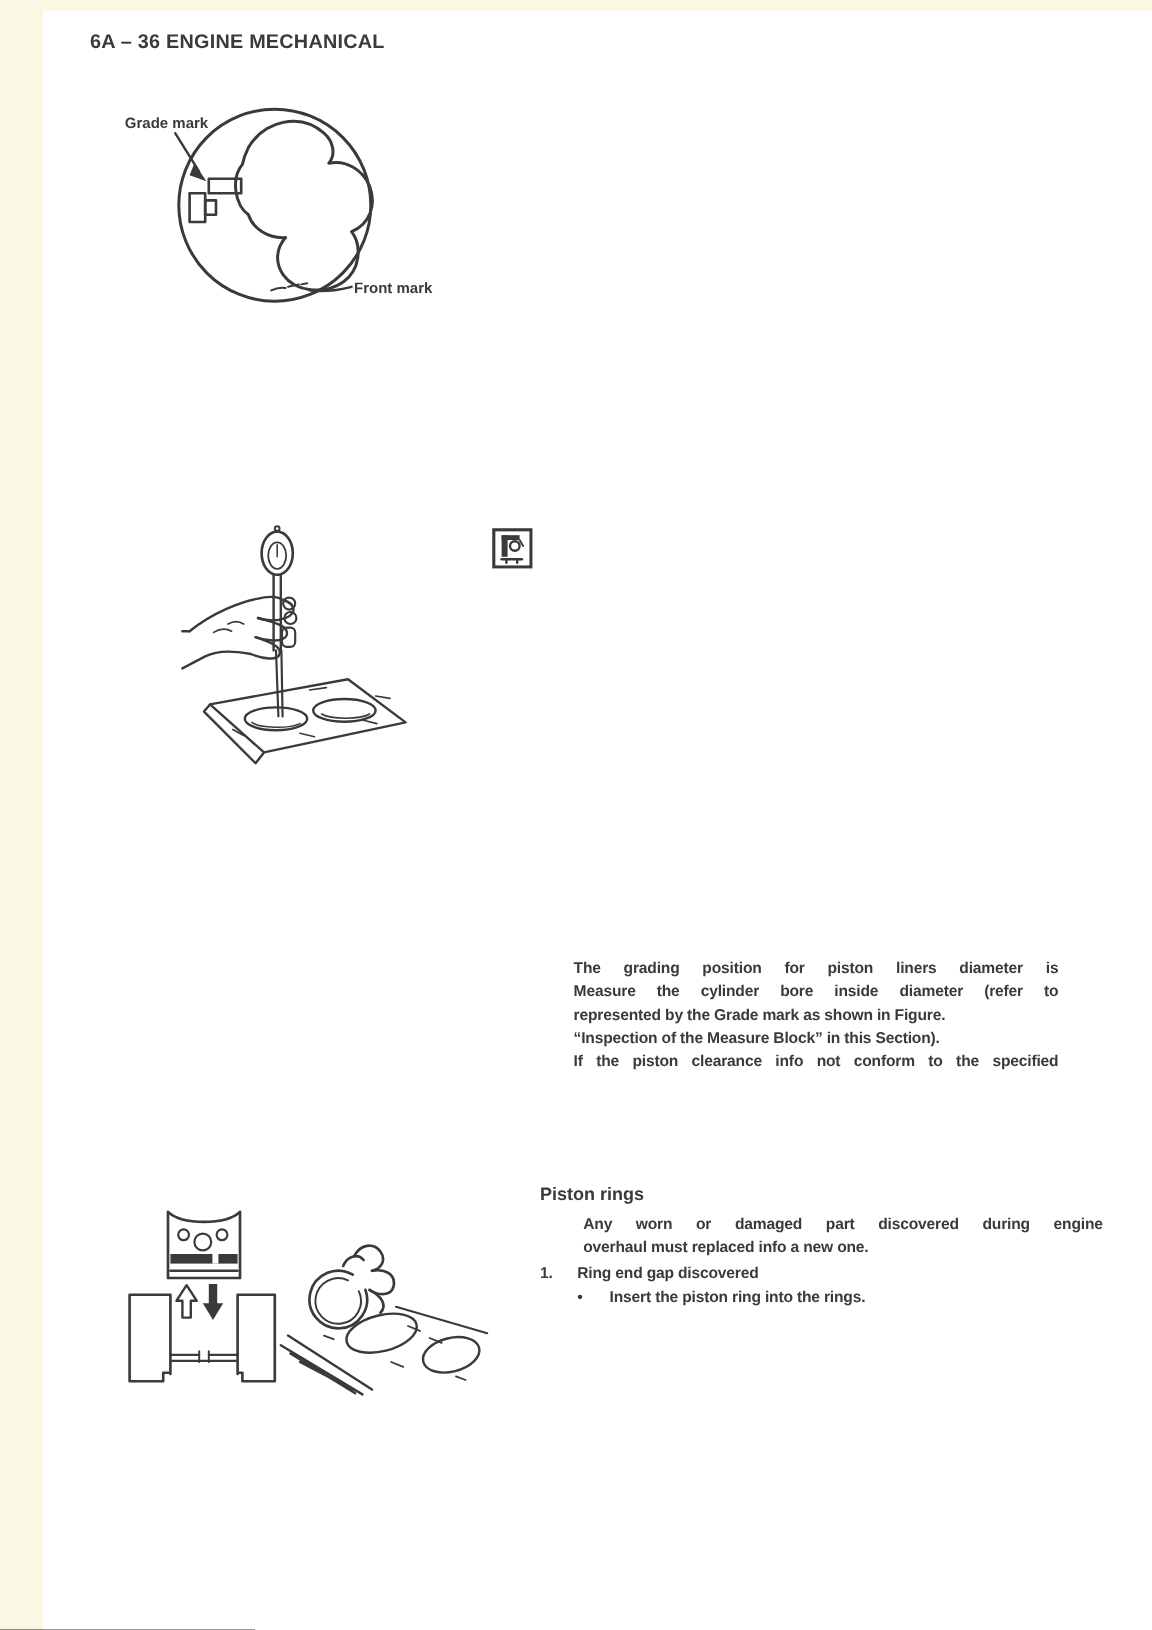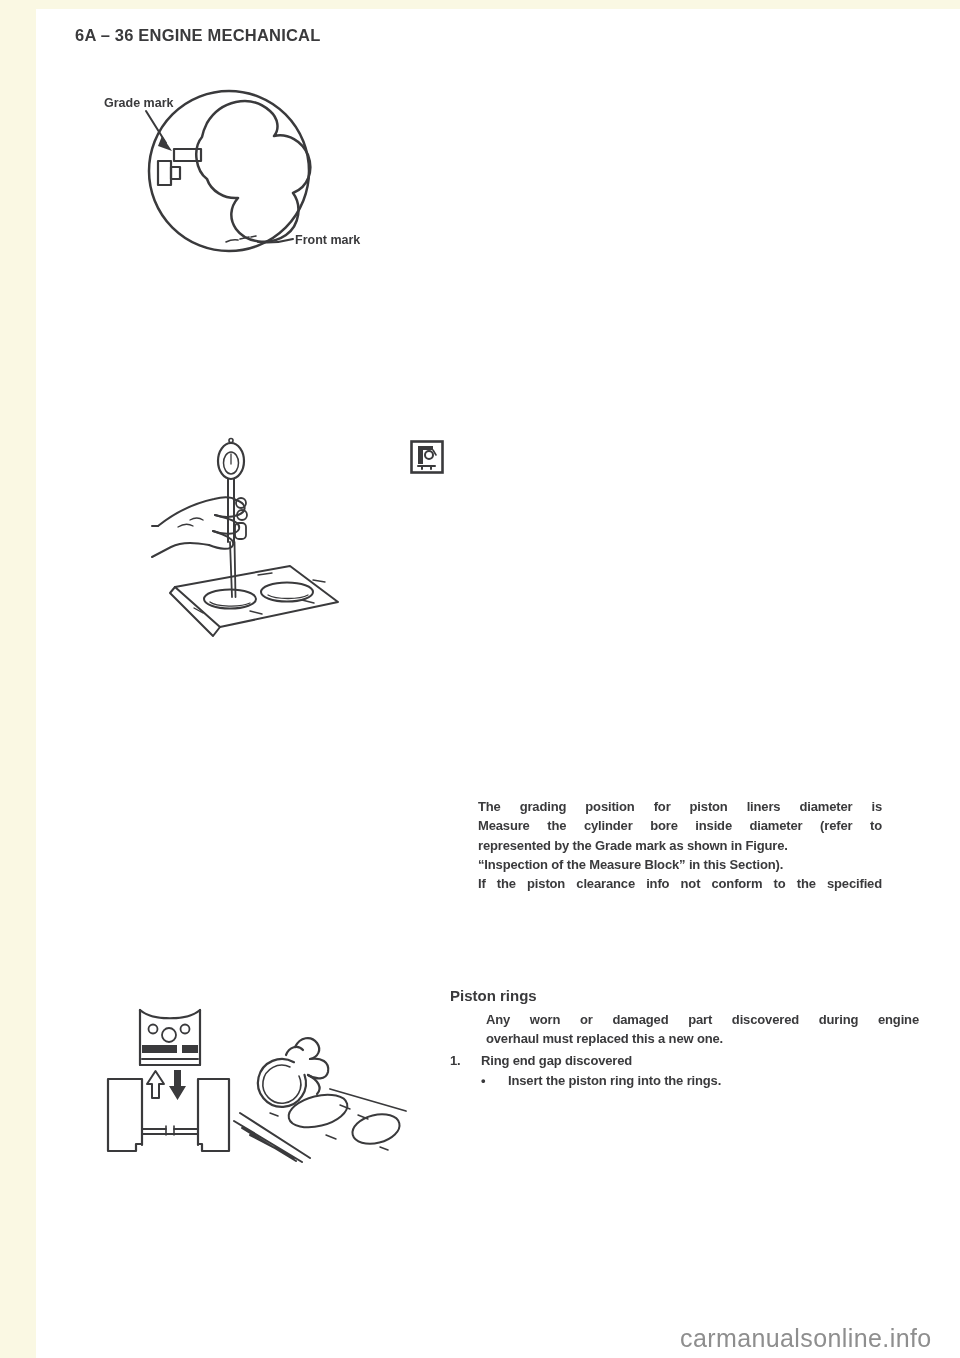--- a/index.html
+++ b/index.html
@@ -140,21 +140,21 @@
       <div class="tline just">Measure the cylinder bore inside diameter (refer to</div>
       <div class="tline">represented by the Grade mark as shown in Figure.</div>
       <div class="tline">“Inspection of the Measure Block” in this Section).</div>
       <div class="tline just">If the piston clearance info not conform to the specified</div>
     </div>
 
   <div class="abs h2">Piston rings</div>
 
   <div class="abs bodytext para-piston-rings">
       <div class="tline just">Any worn or damaged part discovered during engine</div>
-      <div class="tline">overhaul must replaced this a new one.</div>
+      <div class="tline">overhaul must replaced info a new one.</div>
     </div>
 
   <div class="abs numrow">
     <span class="num">1.</span>
     <span>Ring end gap discovered</span>
   </div>
 
   <div class="abs bulrow">
     <span class="bul">•</span>
     <span>Insert the piston ring into the rings.</span>
@@ -187,14 +187,13 @@
         <path d="M196,60 C199,52 208,49 213,55"></path>
         <ellipse cx="228" cy="116" rx="30" ry="15" transform="rotate(-14 228 116)" stroke-width="2"></ellipse>
         <ellipse cx="286" cy="134" rx="24" ry="14" transform="rotate(-14 286 134)" stroke-width="2"></ellipse>
         <path d="M240,94 L316,116" stroke-width="1.8"></path>
         <path d="M150,118 L220,163 M144,126 L212,167 M152,133 L206,166 M160,140 L204,163" stroke-width="2"></path>
         <path d="M250,110 l10,4 M268,120 l10,4 M236,140 l10,4 M290,152 l8,3 M180,118 l8,3" stroke-width="1.5"></path>
       </g>
     </g>
   </svg>
 
-  <div class="abs watermark">carmanualsonline.info</div>
 </div>
 
 </body></html>

